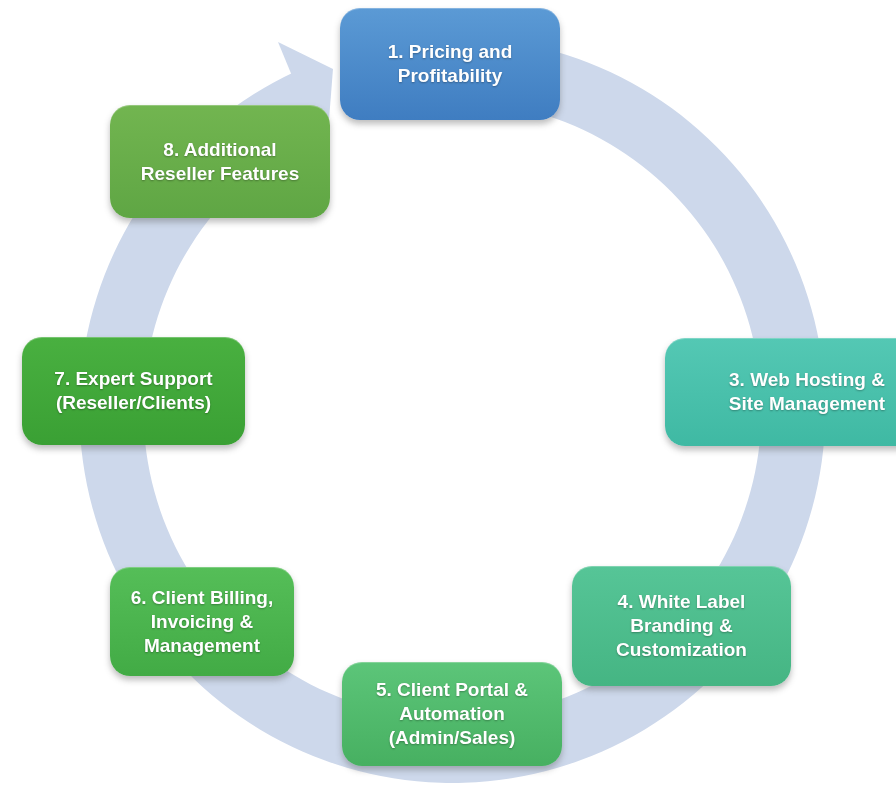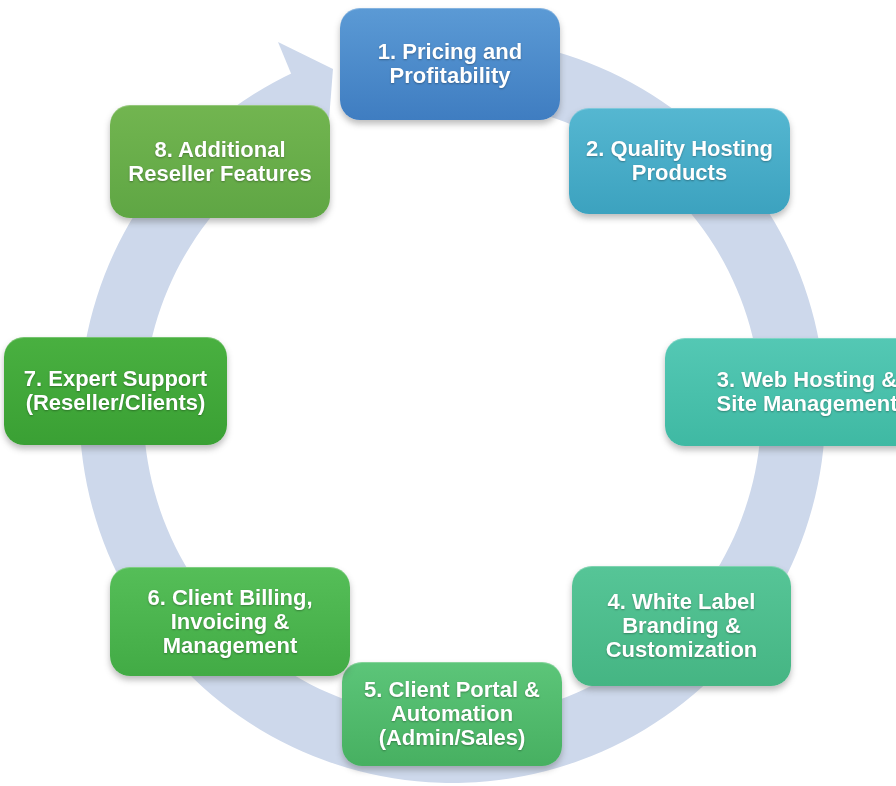--- a/index.html
+++ b/index.html
@@ -24,21 +24,21 @@
     position: absolute;
     display: flex;
     align-items: center;
     justify-content: center;
     border-radius: 20px;
     box-shadow: 0 4px 6px rgba(90, 90, 90, 0.40), inset 0 1px 0 rgba(255,255,255,0.25);
     text-align: center;
   }
   .step-label {
     color: #FFFFFF;
-    font-size: 22px;
+    font-size: 19px;
     line-height: 24px;
     font-weight: 600;
     white-space: pre-line;
     text-shadow: 0 1px 2px rgba(0,0,0,0.30);
     padding: 4px 8px;
   }
 </style>
 </head>
 <body>
 
@@ -52,49 +52,45 @@
              A 309 309 0 1 0 372.0 111.5
              Z" fill="#CDD8EB"></path>
     <polygon points="278,42 333,69 326,158" fill="#CDD8EB"></polygon>
   </svg>
 
   <div class="step" style="left: 340px; top: 8px; width: 220px; height: 112px; background: linear-gradient(rgb(91, 154, 213) 0%, rgb(63, 125, 193) 100%);">
     <span class="step-label">1. Pricing and
 Profitability</span>
   </div>
 
-  <div class="step" style="left: 569px; top: 108px; width: 221px; height: 106px; background: linear-gradient(rgb(85, 183, 209) 0%, rgb(60, 162, 191) 100%);">
-    <span class="step-label">2. Quality Hosting
-Products</span>
-  </div>
 
   <div class="step" style="left: 665px; top: 338px; width: 224px; height: 108px; background: linear-gradient(rgb(84, 200, 180) 0%, rgb(63, 185, 163) 100%); padding-left: 30px;">
     <span class="step-label">3. Web Hosting &amp;
 Site Management</span>
   </div>
 
   <div class="step" style="left: 572px; top: 566px; width: 219px; height: 120px; background: linear-gradient(rgb(86, 197, 151) 0%, rgb(69, 181, 131) 100%);">
     <span class="step-label">4. White Label
 Branding &amp;
 Customization</span>
   </div>
 
   <div class="step" style="left: 342px; top: 662px; width: 220px; height: 104px; background: linear-gradient(rgb(92, 197, 121) 0%, rgb(71, 176, 97) 100%);">
     <span class="step-label">5. Client Portal &amp;
 Automation
 (Admin/Sales)</span>
   </div>
 
-  <div class="step" style="left: 110px; top: 567px; width: 240px; height: 109px; background: linear-gradient(rgb(85, 190, 88) 0%, rgb(66, 171, 69) 100%);">
+  <div class="step" style="left: 110px; top: 567px; width: 184px; height: 109px; background: linear-gradient(rgb(85, 190, 88) 0%, rgb(66, 171, 69) 100%);">
     <span class="step-label">6. Client Billing,
 Invoicing &amp;
 Management</span>
   </div>
 
-  <div class="step" style="left: 4px; top: 337px; width: 223px; height: 108px; background: linear-gradient(rgb(73, 176, 64) 0%, rgb(58, 160, 52) 100%);">
+  <div class="step" style="left: 22px; top: 337px; width: 223px; height: 108px; background: linear-gradient(rgb(73, 176, 64) 0%, rgb(58, 160, 52) 100%);">
     <span class="step-label">7. Expert Support
 (Reseller/Clients)</span>
   </div>
 
   <div class="step" style="left: 110px; top: 105px; width: 220px; height: 113px; background: linear-gradient(rgb(114, 181, 80) 0%, rgb(95, 166, 68) 100%); align-items: center;">
     <span class="step-label">8. Additional
 Reseller Features</span>
   </div>
 
 </div>

